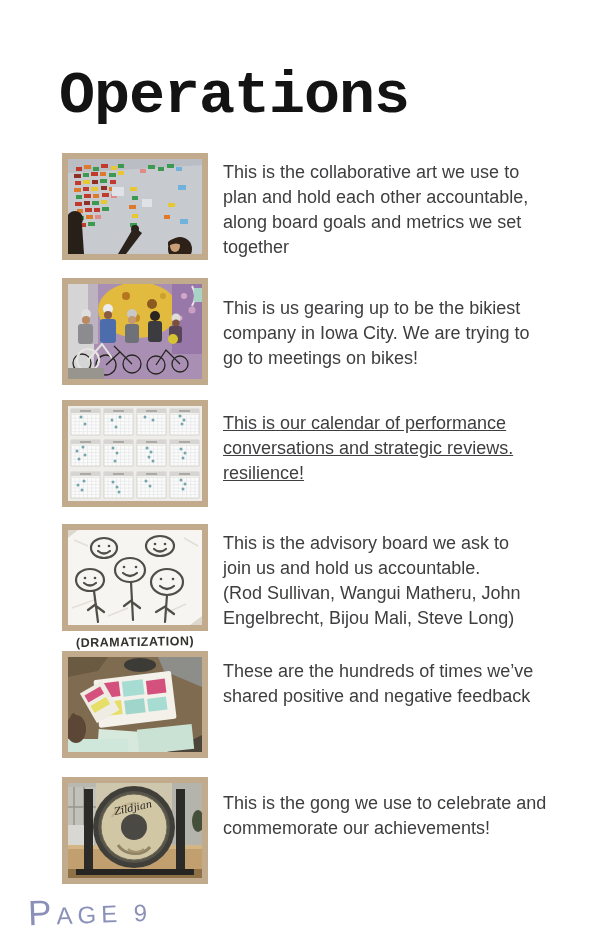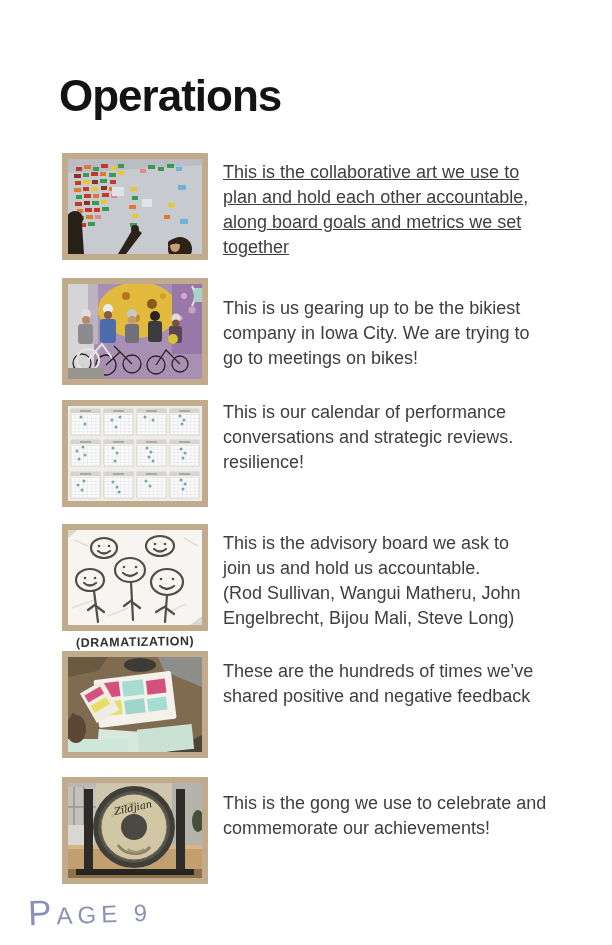--- a/index.html
+++ b/index.html
@@ -2,22 +2,22 @@
 <html><head>
 <meta charset="utf-8">
 <style>
   html,body { margin:0; padding:0; background:#ffffff; }
   .page {
     position:relative; width:612px; height:945px; background:#ffffff;
     font-family:"Liberation Sans", sans-serif; overflow:hidden;
   }
   .title {
     position:absolute; left:59px; top:62px;
-    font-size:44px; font-weight:bold; letter-spacing:-1px;
-    color:#131313; line-height:68px;
+    font-size:60px; font-weight:bold; letter-spacing:-1px;
+    color:#131313; line-height:68px;font-family:Liberation Mono, monospace;
   }
   .photo {
     position:absolute; left:62px; width:134px; height:95px;
     border:6px solid #c2aa8c; background:#e8e6e2;
     box-shadow: inset 0 0 2px rgba(70,50,25,.45);
   }
   .photo svg { display:block; }
   .caption { position:absolute; left:223px; font-size:18px; line-height:25px; color:#3e3d3f; }
   .caption div { white-space:nowrap; }
   .dram-label {
@@ -105,21 +105,21 @@
         <circle cx="7" cy="60" r="8" fill="#262019"></circle>
         <path d="M0,62 C6,58 12,60 14,66 L16,95 L0,95 Z" fill="#262019"></path>
         <polygon points="50,95 66,68 74,74 58,95" fill="#2b231b"></polygon>
         <circle cx="67" cy="70" r="4" fill="#2b231b"></circle>
         <circle cx="112" cy="90" r="12" fill="#2e2117"></circle>
         <ellipse cx="107" cy="87" rx="5" ry="6" fill="#c99f78"></ellipse>
         <path d="M100,83 q6,-6 14,-2 l2,6 q-8,-5 -16,0 Z" fill="#2e2117"></path>
       </g>
     </svg>
   </figure>
-  <div class="caption" style="top:160px;text-decoration:underline;">
+  <div class="caption" style="top:160px;">
     <div>This is the collaborative art we use to</div>
     <div>plan and hold each other accountable,</div>
     <div>along board goals and metrics we set</div>
     <div>together</div>
   </div>
 
   <figure class="photo" style="top:278px; margin:0;">
     <svg width="134" height="95" viewBox="0 0 134 95">
       <rect width="134" height="95" fill="#a98fb4"></rect>
       <rect x="0" y="0" width="26" height="95" fill="#d6d5d6"></rect>
@@ -241,21 +241,21 @@
           <circle cx="49" cy="81" r="1.5"></circle>
           <circle cx="51" cy="86" r="1.5"></circle>
         <circle cx="78" cy="75" r="1.5"></circle>
           <circle cx="82" cy="80" r="1.5"></circle>
         <circle cx="113" cy="74" r="1.5"></circle>
           <circle cx="117" cy="78" r="1.5"></circle>
           <circle cx="115" cy="83" r="1.5"></circle>
       </g>
     </svg>
   </figure>
-  <div class="caption" style="top:400px;">
+  <div class="caption" style="top:411px;text-decoration:underline;">
     <div>This is our calendar of performance</div>
     <div>conversations and strategic reviews.</div>
     <div>resilience!</div>
   </div>
 
   <figure class="photo" style="top:524px; margin:0;">
     <svg width="134" height="95" viewBox="0 0 134 95">
       <rect width="134" height="95" fill="#f6f5f1"></rect>
       <path d="M4,78 L26,70 M40,86 L60,78 M96,84 L118,74 M6,10 L20,16 M116,8 L130,16" stroke="#e2dfd8" stroke-width="1.5" fill="none"></path>
       <polygon points="0,0 10,0 0,8" fill="#dcd8cf"></polygon>

